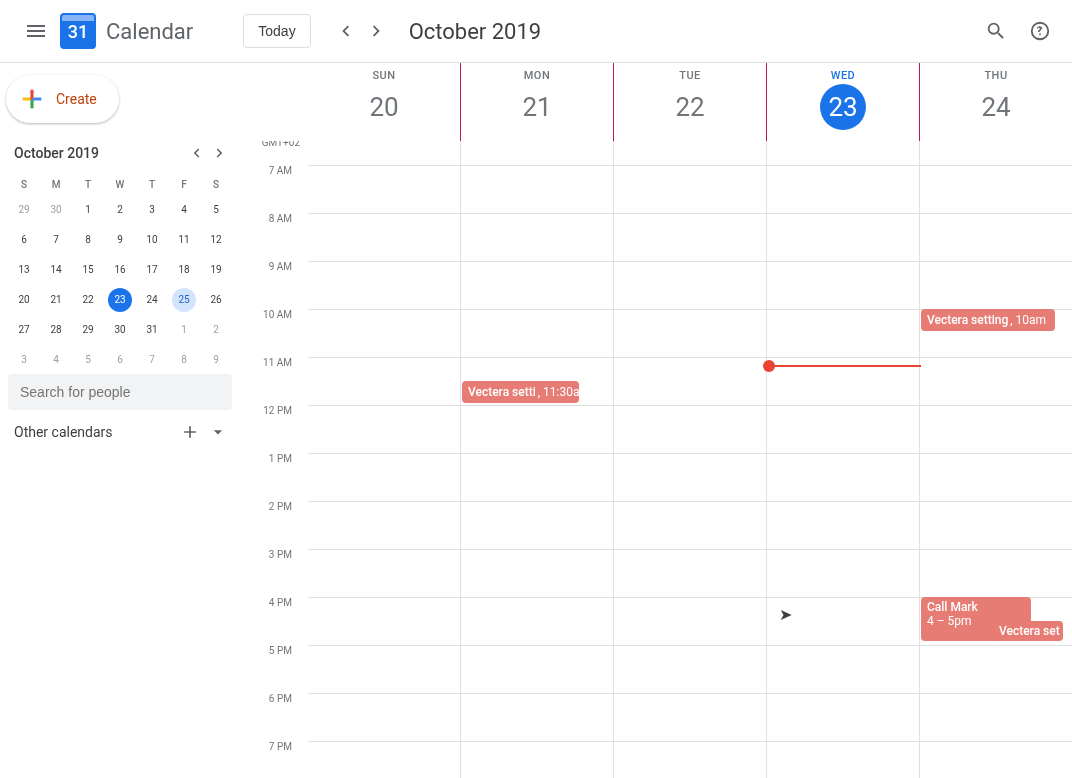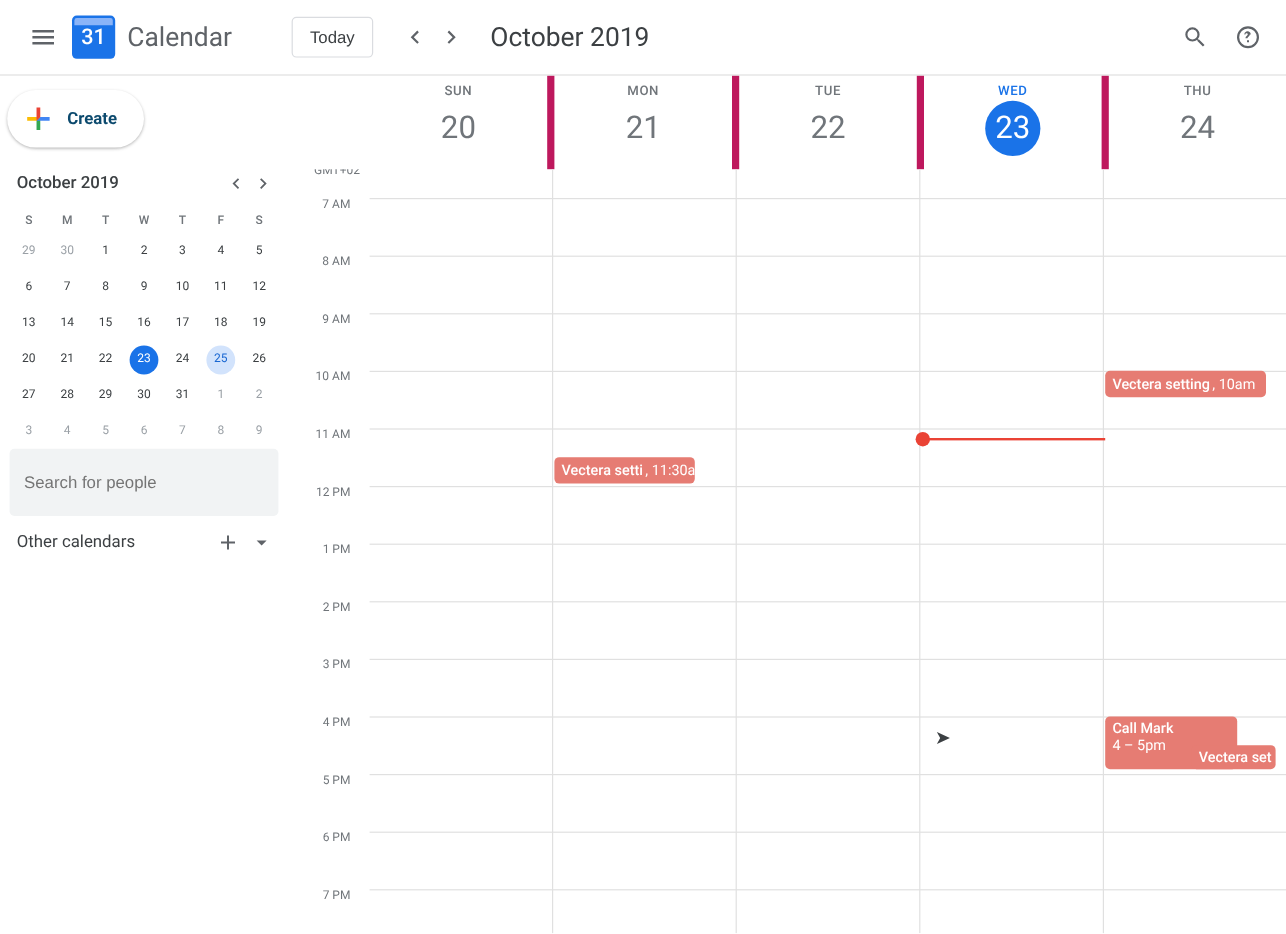--- a/index.html
+++ b/index.html
@@ -19,47 +19,47 @@
 .current-range { font-size: 22px; color: #3c4043; margin-left: 16px; }
 .header-spacer { flex: 1; }
 .header-icon { width: 40px; height: 40px; display: flex; align-items: center; justify-content: center; cursor: pointer; border-radius: 50%; margin-left: 4px; }
 .header-icon svg { width: 22px; height: 22px; fill: #5f6368; }
 
 
 .content { display: flex; height: calc(100% - 63px); }
 .sidebar { width: 248px; padding: 12px 16px 0 8px; flex-shrink: 0; }
 .create-btn { display: inline-flex; align-items: center; height: 48px; padding: 0 22px 0 12px; border-radius: 24px; box-shadow: 0 1px 3px rgba(0,0,0,0.2), 0 1px 2px rgba(0,0,0,0.1); cursor: pointer; background: #fff; margin-bottom: 18px; margin-left: -2px; }
 .create-btn svg { width: 28px; height: 28px; margin-right: 10px; }
-.create-btn span { font-size: 14px; color: #0c4a6e; font-weight: 700; }
+.create-btn span { font-size: 14px; color: #c2410c; font-weight: 400; }
 
 .mini-header { display: flex; align-items: center; justify-content: space-between; margin-bottom: 10px; padding-left: 6px; }
 .mini-title { font-size: 14px; color: #3c4043; font-weight: 500; }
 .mini-navs { display: flex; }
 .mini-nav { width: 24px; height: 24px; display: flex; align-items: center; justify-content: center; cursor: pointer; }
 .mini-nav svg { width: 18px; height: 18px; fill: #5f6368; }
 
 .mini-grid { display: grid; grid-template-columns: repeat(7, 1fr); gap: 2px 0; font-size: 10px; text-align: center; }
 .mini-dow { color: #70757a; font-weight: 500; padding: 4px 0; }
 .mini-day { width: 24px; height: 24px; line-height: 24px; margin: 2px auto; border-radius: 50%; cursor: pointer; color: #3c4043; }
 .mini-day.faded { color: #9aa0a6; }
 .mini-day.today { background: #1a73e8; color: #fff; }
 .mini-day.sel { background: #d2e3fc; color: #1967d2; }
 
 .meet-label { font-size: 14px; color: #3c4043; margin: 20px 0 10px 6px; }
-.search-people { width: 100%; border: none; background: #f1f3f4; border-radius: 4px; padding: 20px 12px; font-size: 14px; color: #3c4043; outline: none; }
+.search-people { width: 100%; border: none; background: #f1f3f4; border-radius: 4px; padding: 10px 12px; font-size: 14px; color: #3c4043; outline: none; }
 
 .section { display: flex; align-items: center; justify-content: space-between; padding: 12px 4px 12px 6px; cursor: pointer; }
 .section-label { font-size: 14px; color: #3c4043; }
 .section-icons { display: flex; align-items: center; gap: 8px; }
 .section-icons svg { width: 20px; height: 20px; fill: #5f6368; }
 
 
 .main { flex: 1; display: flex; flex-direction: column; position: relative; overflow: hidden; }
 .day-headers { display: flex; height: 78px; padding-left: 60px; }
-.day-head { flex: 1; text-align: center; padding-top: 6px; border-left: 6px solid #be185d;}
+.day-head { flex: 1; text-align: center; padding-top: 6px; border-left: 1px solid #be185d;}
 .day-head:first-child{border-left:none;}
 .dow { font-size: 11px; font-weight: 500; color: #70757a; letter-spacing: 0.5px; }
 .dow.active { color: #1a73e8; }
 .dnum { font-size: 26px; color: #70757a; margin-top: 2px; display: inline-block; width: 46px; height: 46px; line-height: 46px; border-radius: 50%; }
 .dnum.active { background: #1a73e8; color: #fff; }
 
 .grid-wrap { flex: 1; position: relative; overflow: hidden; }
 .tz-label { position: absolute; left: 0; top: -4px; width: 60px; text-align: right; font-size: 10px; color: #70757a; padding-right: 8px; }
 .hours { position: absolute; left: 0; top: 0; width: 60px; }
 .hour-label { height: 48px; text-align: right; padding-right: 8px; font-size: 10px; color: #70757a; position: relative; top: -6px; }

